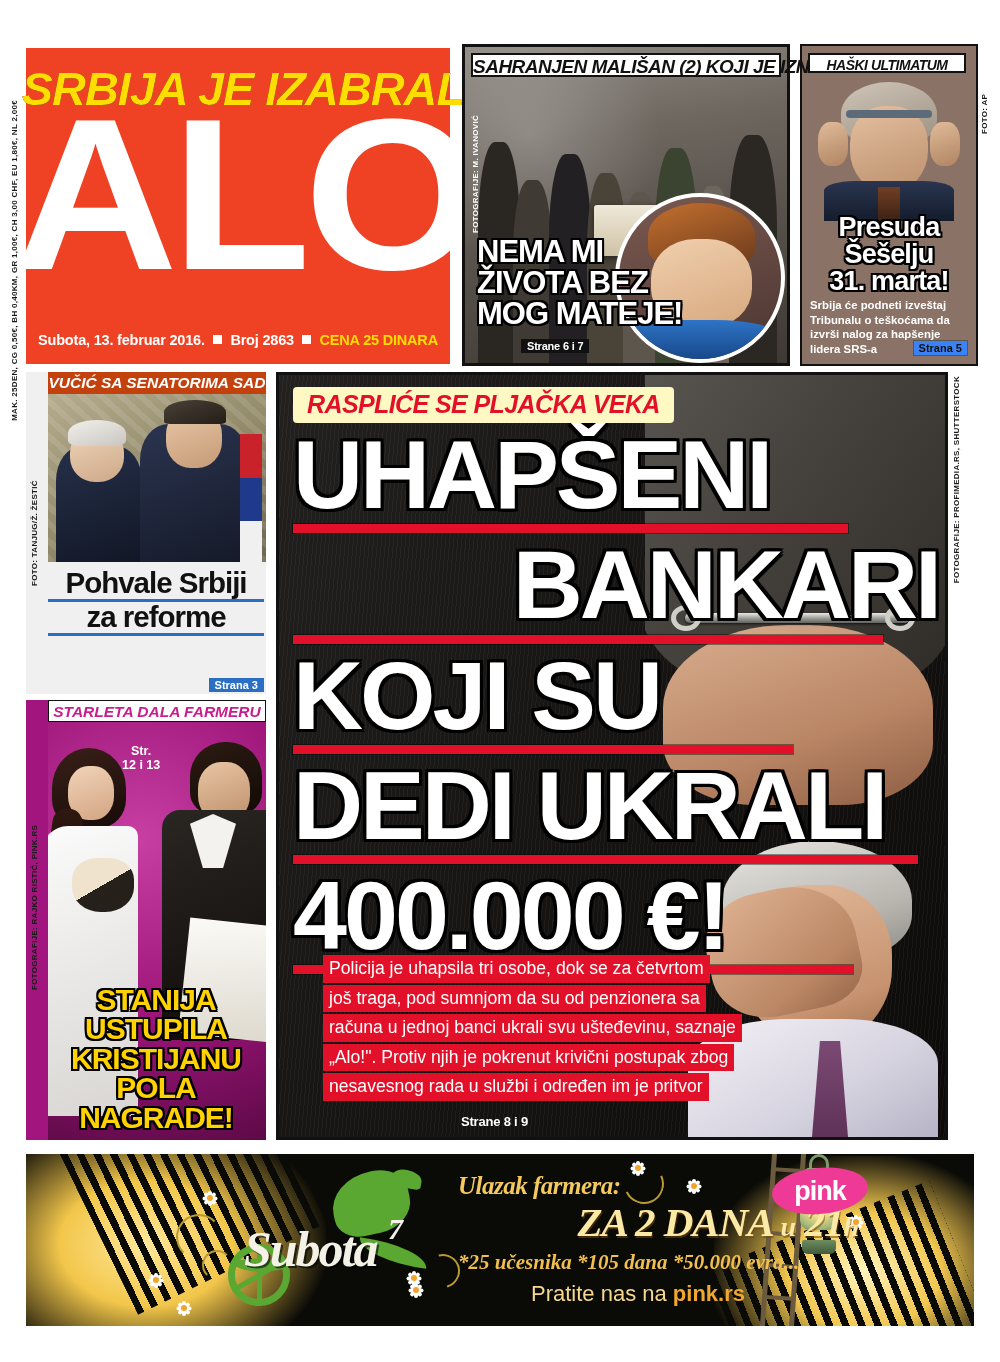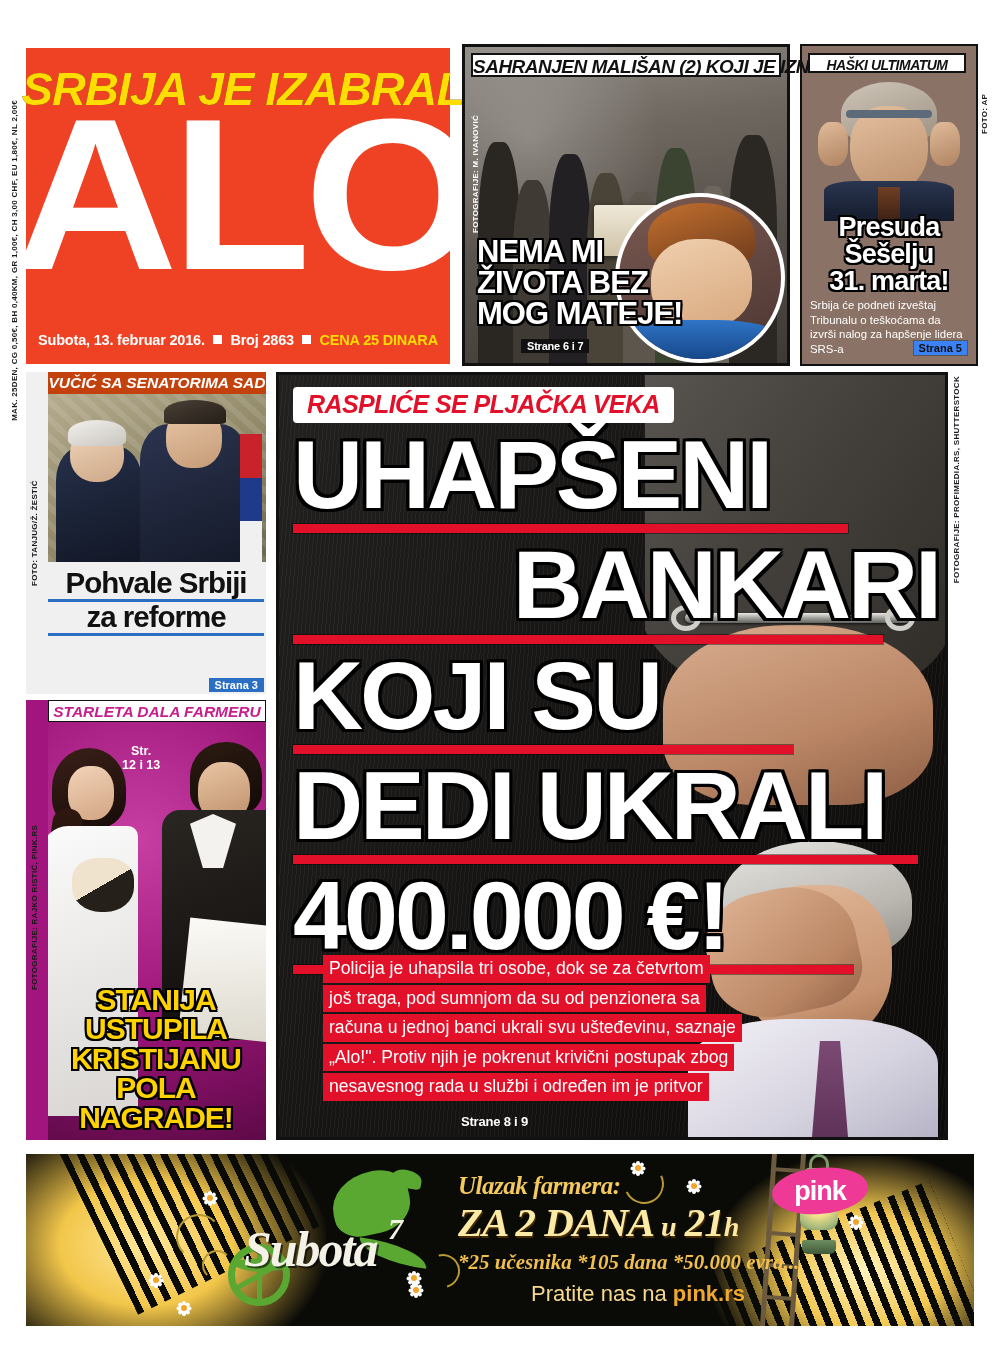--- a/index.html
+++ b/index.html
@@ -122,21 +122,21 @@
   #seselj-head {
     position:absolute; left:0; right:0; top:168px; z-index:6;
     text-align:center; color:#fff; font-size:27px; font-weight:bold;
     line-height:1.0; letter-spacing:-.8px;
     text-shadow:
       2px 0 0 #000,-2px 0 0 #000,0 2px 0 #000,0 -2px 0 #000,
       2px 2px 0 #000,-2px -2px 0 #000,2px -2px 0 #000,-2px 2px 0 #000;
   }
   #seselj-sub {
     position:absolute; left:8px; right:8px; top:252px;
-    color:#fff; font-size:11.4px; font-weight:normal; line-height:1.28;
+    color:#fff; font-size:11.4px; font-weight:bold; line-height:1.28;
   }
   #seselj-badge {
     position:absolute; right:8px; bottom:8px;
     background:#3b82f6; color:#111; font-size:11px; font-weight:bold;
     padding:1px 5px; border:1px solid #555;
   }
   #seselj-cred {
     position:absolute; right:-20px; top:6px; height:84px; color:#1a1a1a;
   }
 
@@ -254,21 +254,21 @@
     background:linear-gradient(150deg,#f3f1f6,#d6d3e0 60%,#b6b3c6);
     border-radius:40% 38% 0 0;
   }
   #oldman .tie {
     position:absolute; left:132px; bottom:0; width:36px; height:96px;
     background:linear-gradient(180deg,#7b4a74,#5f3259);
     clip-path:polygon(22% 0,78% 0,100% 100%,0 100%);
   }
   #main-kicker {
     position:absolute; left:14px; top:12px; z-index:10;
-    background:#ffffff; color:#e3102a;
+    background:#fef9c3; color:#e3102a;
     font-size:25px; font-weight:bold; font-style:italic;
     letter-spacing:-.6px; padding:3px 14px 4px; white-space:nowrap;
     border-radius:4px;
   }
   #main-head { position:absolute; left:14px; top:56px; right:6px; z-index:9; }
   #main-head .hl {
     display:block; color:#fff; font-weight:bold;
     line-height:.9; letter-spacing:-3px; white-space:nowrap;
     margin-bottom:12px;
     text-shadow:
@@ -380,20 +380,21 @@
   #ad-text { position:absolute; left:432px; top:18px; width:400px; }
   #ad-line1 {
     color:#f4c95d; font-size:25px; font-weight:bold; font-style:italic;
     font-family:"Liberation Serif", serif; letter-spacing:-.5px;
   }
   #ad-line2 {
     color:#fbe9a6; font-size:41px; font-weight:bold; font-style:italic;
     font-family:"Liberation Serif", serif; letter-spacing:-1px;
     margin-top:-2px; white-space:nowrap;
     text-shadow:1px 2px 0 rgba(120,70,0,.55);
+    text-align:right;
   }
   #ad-line2 em { font-size:28px; font-style:italic; }
   #ad-line3 {
     color:#f1bf4f; font-size:21px; font-weight:bold; font-style:italic;
     font-family:"Liberation Serif", serif; margin-top:4px; white-space:nowrap;
   }
   #ad-line4 {
     color:#f6d98e; font-size:22px; font-style:normal; margin-top:6px;
     text-align:center; padding-right:40px;
   }

